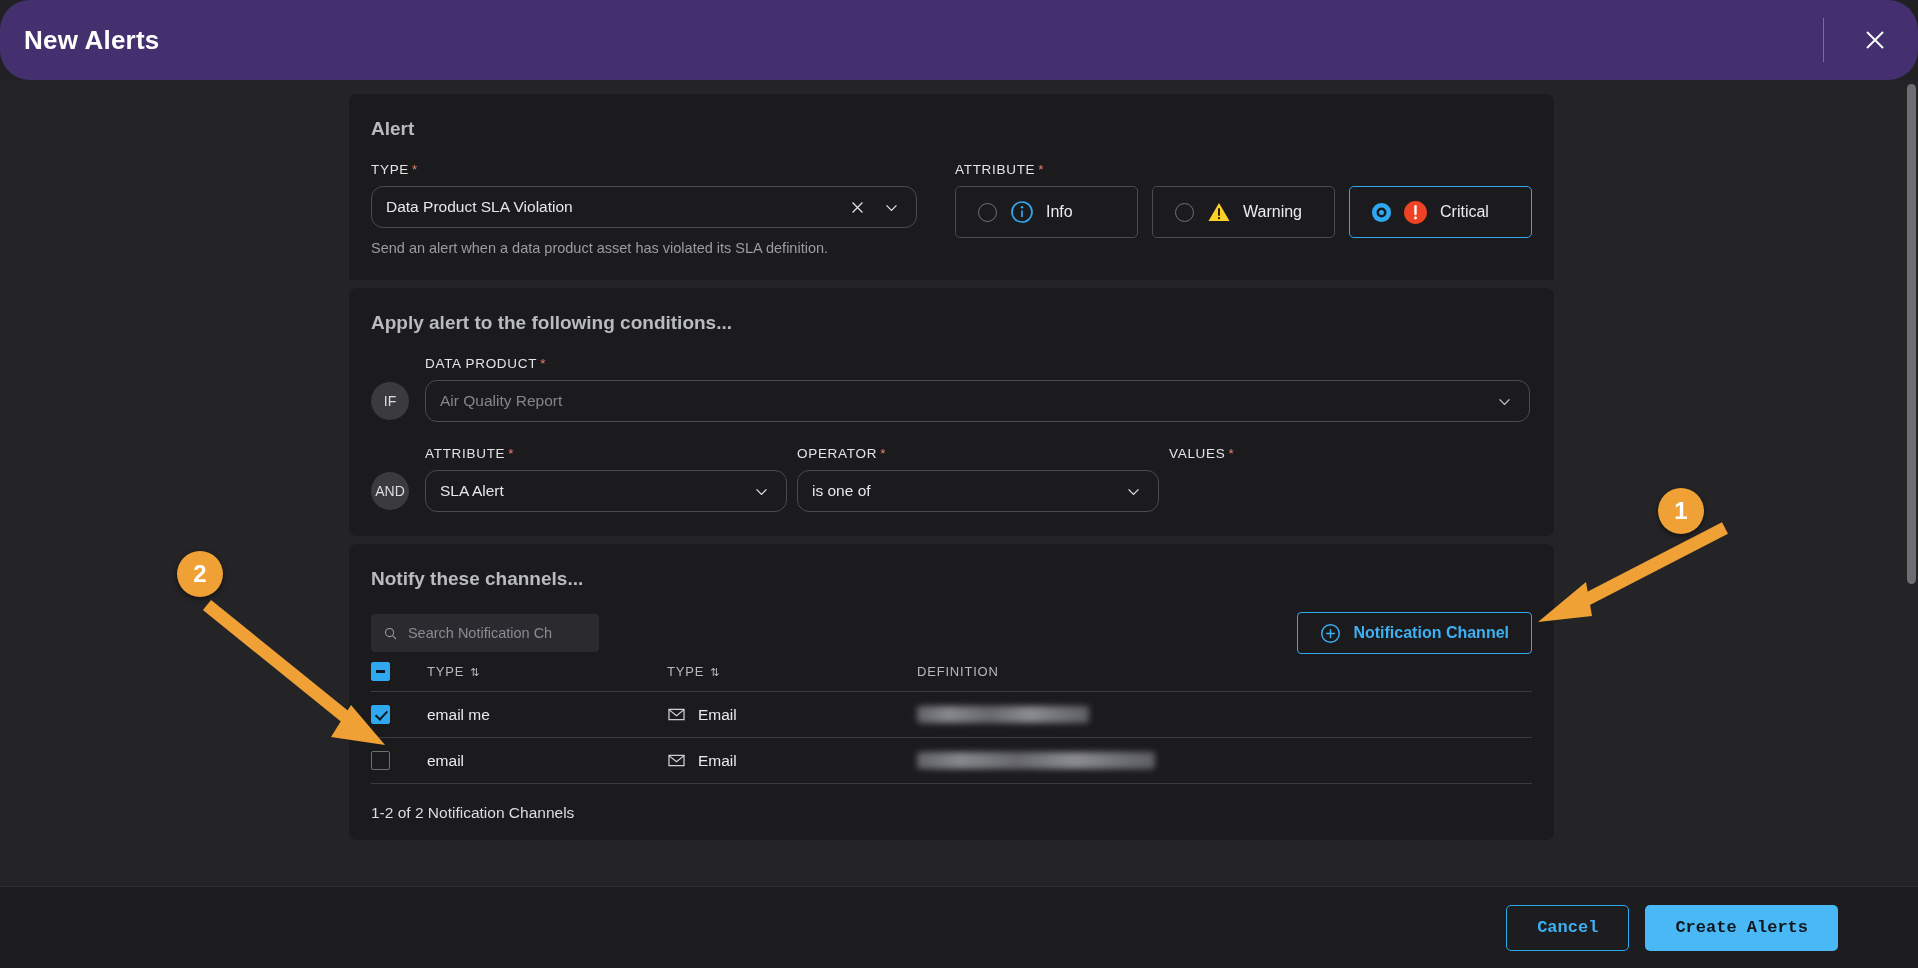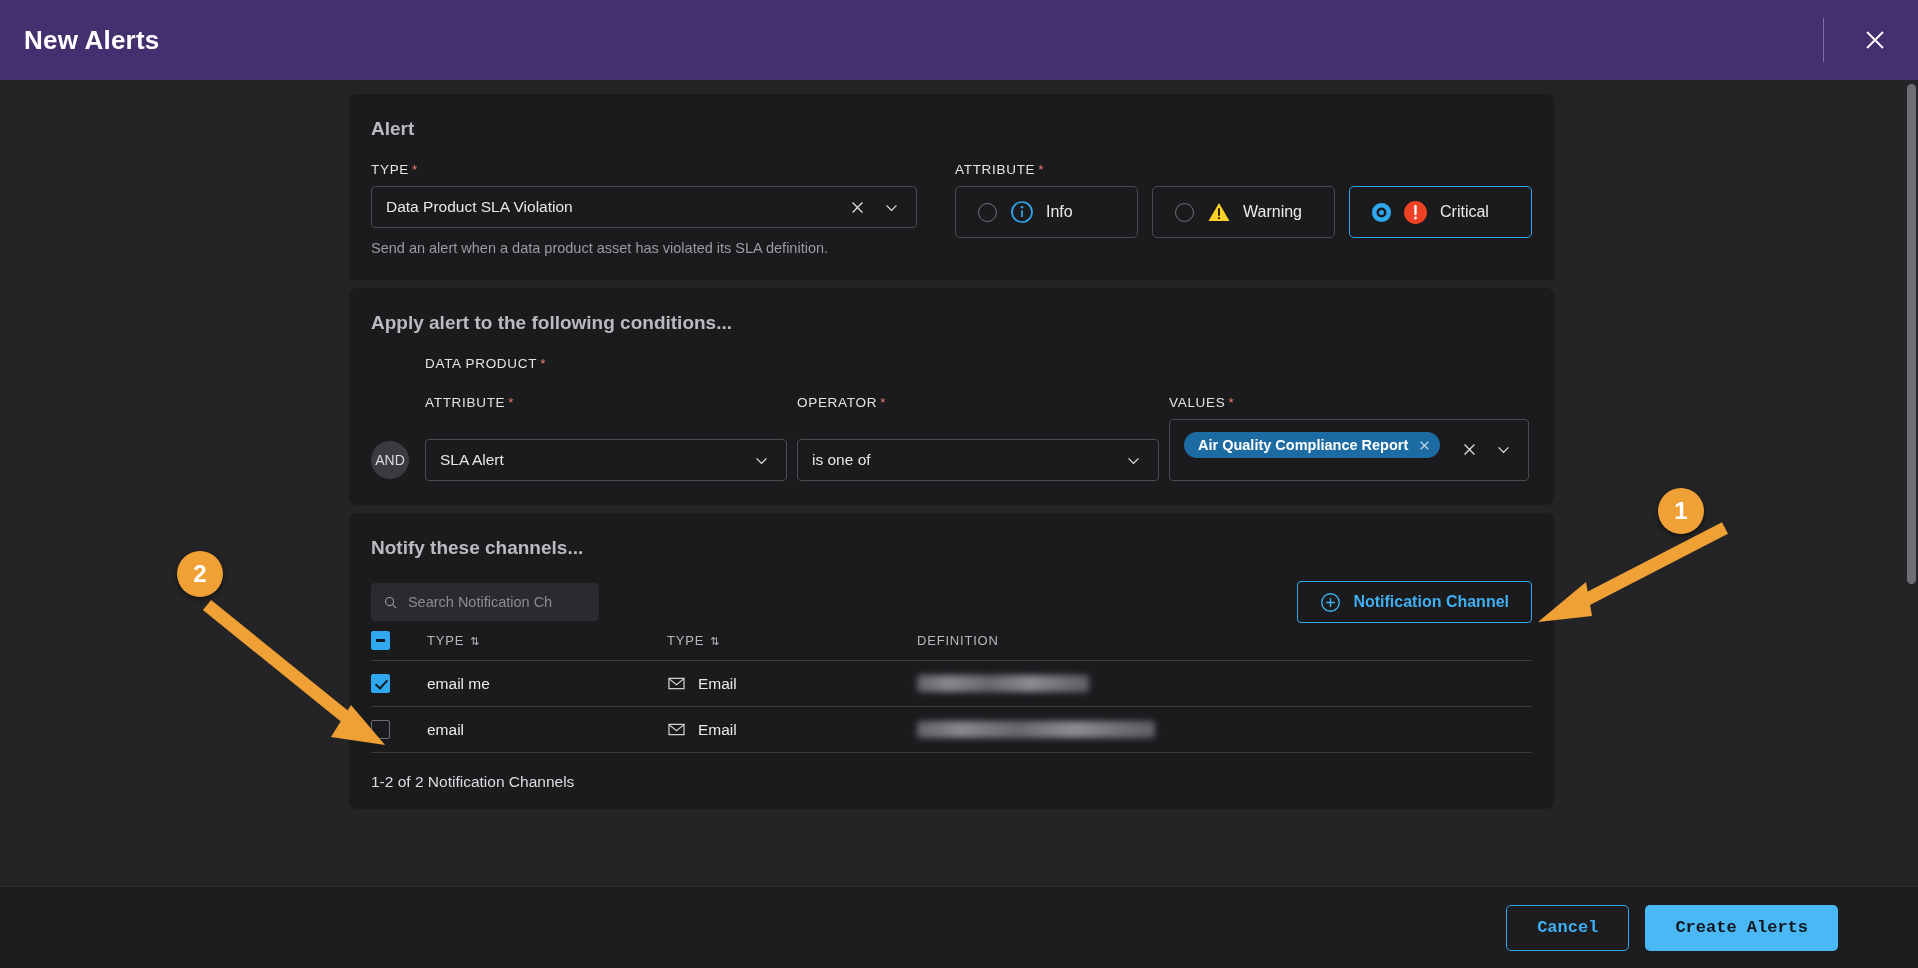--- a/index.html
+++ b/index.html
@@ -9,20 +9,21 @@
     font-family: "Liberation Sans", sans-serif;
     overflow: hidden;
   }
   .app { position: relative; width: 1918px; height: 968px; background: #212124; }
 
   
   .titlebar {
     height: 80px; background: #44306f;
     display: flex; align-items: center; justify-content: space-between;
     padding: 0 0 0 24px;
+    border-radius: 30px;
   }
   .titlebar h1 { font-size: 26px; font-weight: bold; color: #ffffff; letter-spacing: .2px; }
   .titlebar-right { display: flex; align-items: center; height: 100%; }
   .title-divider { width: 1px; height: 44px; background: #7a6ba3; margin-right: 22px; }
   .close-btn {
     width: 58px; height: 58px; margin-right: 14px;
     display: flex; align-items: center; justify-content: center;
     cursor: pointer; border-radius: 4px;
   }
   .close-btn svg { width: 24px; height: 24px; }
@@ -46,21 +47,21 @@
   .field-label {
     font-size: 13.5px; letter-spacing: .7px; color: #e3e4e6; font-weight: normal;
     margin-bottom: 9px; display: block;
   }
   .req { color: #e8806d; margin-left: 3px; }
 
   .row { display: flex; }
 
   
   .select {
-    height: 42px; border: 1px solid #4a4a50; border-radius: 4px;
+    height: 42px; border: 1px solid #4a4a50; border-radius: 12px;
     background: #1b1b1e; display: flex; align-items: center;
     padding: 0 8px 0 14px; cursor: pointer;
   }
   .select .val { flex: 1; font-size: 15.5px; color: #e6e7e9; white-space: nowrap; overflow: hidden; }
   .select .val.placeholder { color: #84868c; }
   .sel-icon { width: 34px; height: 34px; display:flex; align-items:center; justify-content:center; cursor:pointer; }
   .sel-icon svg { width: 17px; height: 17px; }
 
   
   .sev-row { display: flex; gap: 14px; }
@@ -271,20 +272,31 @@
       </div>
 
       <div class="card">
         <div class="card-pad">
           <div class="section-title">Apply alert to the following conditions...</div>
 
           <div style="margin-top:22px;">
             <div style="margin-left:54px;">
               <span class="field-label"><span>DATA PRODUCT</span><span class="req">*</span></span>
             </div>
+            <div class="cond-row">
+              <div class="logic-pill">IF</div>
+              <div class="select" style="width:1105px;">
+                <span class="val placeholder">Air Quality Report</span>
+                <span class="sel-icon">
+                  <svg viewBox="0 0 24 24">
+                      <path d="M5 9 L12 16 L19 9" stroke="#c9cacd" stroke-width="1.8" fill="none"></path>
+                    </svg>
+                </span>
+              </div>
+            </div>
           </div>
 
           <div style="margin-top:24px;">
             <div style="display:flex;margin-left:54px;">
               <span class="field-label" style="width:372px;"><span>ATTRIBUTE</span><span class="req">*</span></span>
               <span class="field-label" style="width:372px;"><span>OPERATOR</span><span class="req">*</span></span>
               <span class="field-label"><span>VALUES</span><span class="req">*</span></span>
             </div>
             <div class="cond-row">
               <div class="logic-pill">AND</div>
@@ -300,40 +312,20 @@
 
               <div class="select" style="width:362px;margin-left:10px;">
                 <span class="val">is one of</span>
                 <span class="sel-icon">
                   <svg viewBox="0 0 24 24">
                       <path d="M5 9 L12 16 L19 9" stroke="#e0e1e3" stroke-width="1.8" fill="none"></path>
                     </svg>
                 </span>
               </div>
 
-              <div class="values-box" style="width:360px;margin-left:10px;">
-                <span class="chip">
-                  <span>Air Quality Compliance Report</span>
-                  <span class="x">
-                    <svg viewBox="0 0 24 24" width="13" height="13">
-                        <path d="M5 5 L19 19 M19 5 L5 19" stroke="#dce7f2" stroke-width="2.4" fill="none"></path>
-                      </svg>
-                  </span>
-                </span>
-                <span class="sel-icon" style="margin-left:auto;">
-                  <svg viewBox="0 0 24 24">
-                      <path d="M5 5 L19 19 M19 5 L5 19" stroke="#e0e1e3" stroke-width="1.8" fill="none"></path>
-                    </svg>
-                </span>
-                <span class="sel-icon">
-                  <svg viewBox="0 0 24 24">
-                      <path d="M5 9 L12 16 L19 9" stroke="#e0e1e3" stroke-width="1.8" fill="none"></path>
-                    </svg>
-                </span>
-              </div>
             </div>
           </div>
         </div>
       </div>
 
       <div class="card">
         <div class="card-pad" style="padding-bottom:10px;">
           <div class="section-title">Notify these channels...</div>
 
           <div style="display:flex;align-items:center;justify-content:space-between;margin-top:22px;">

